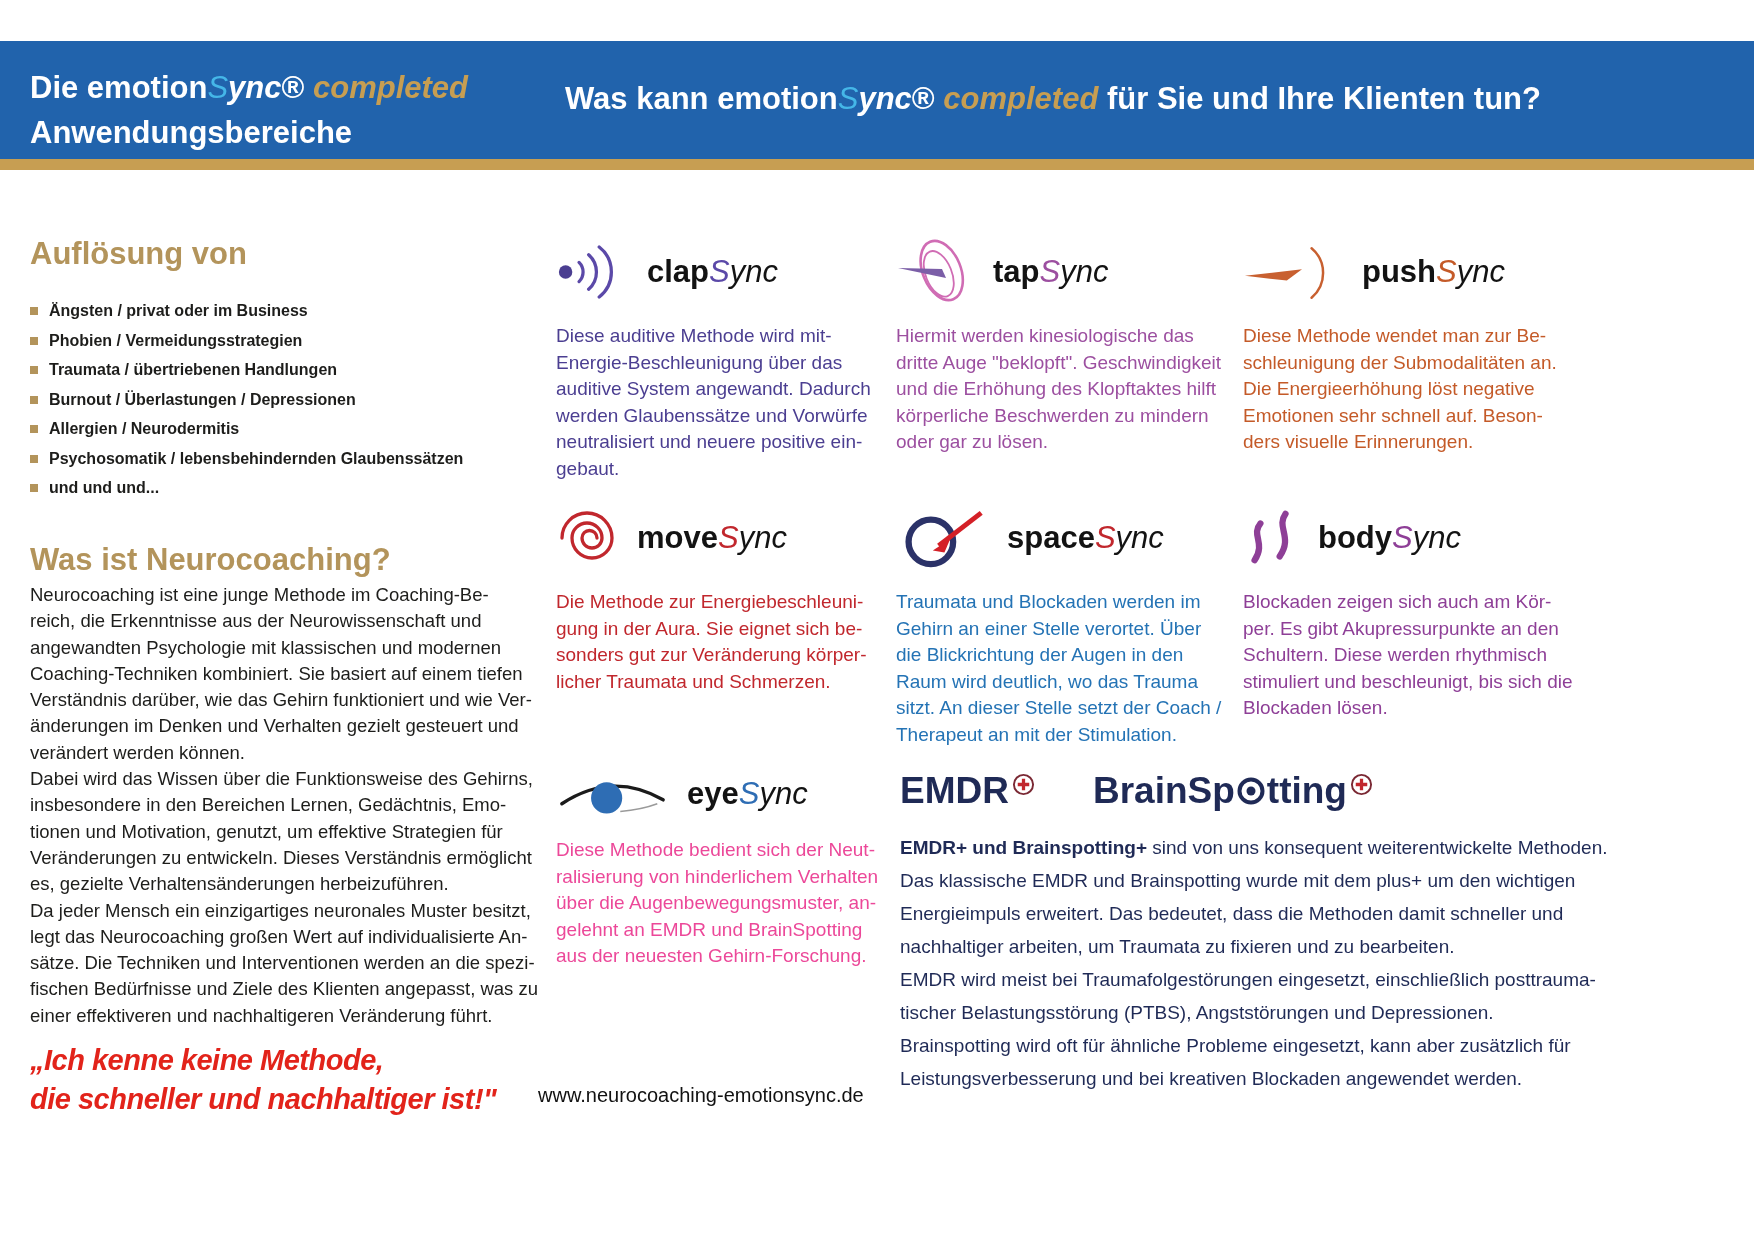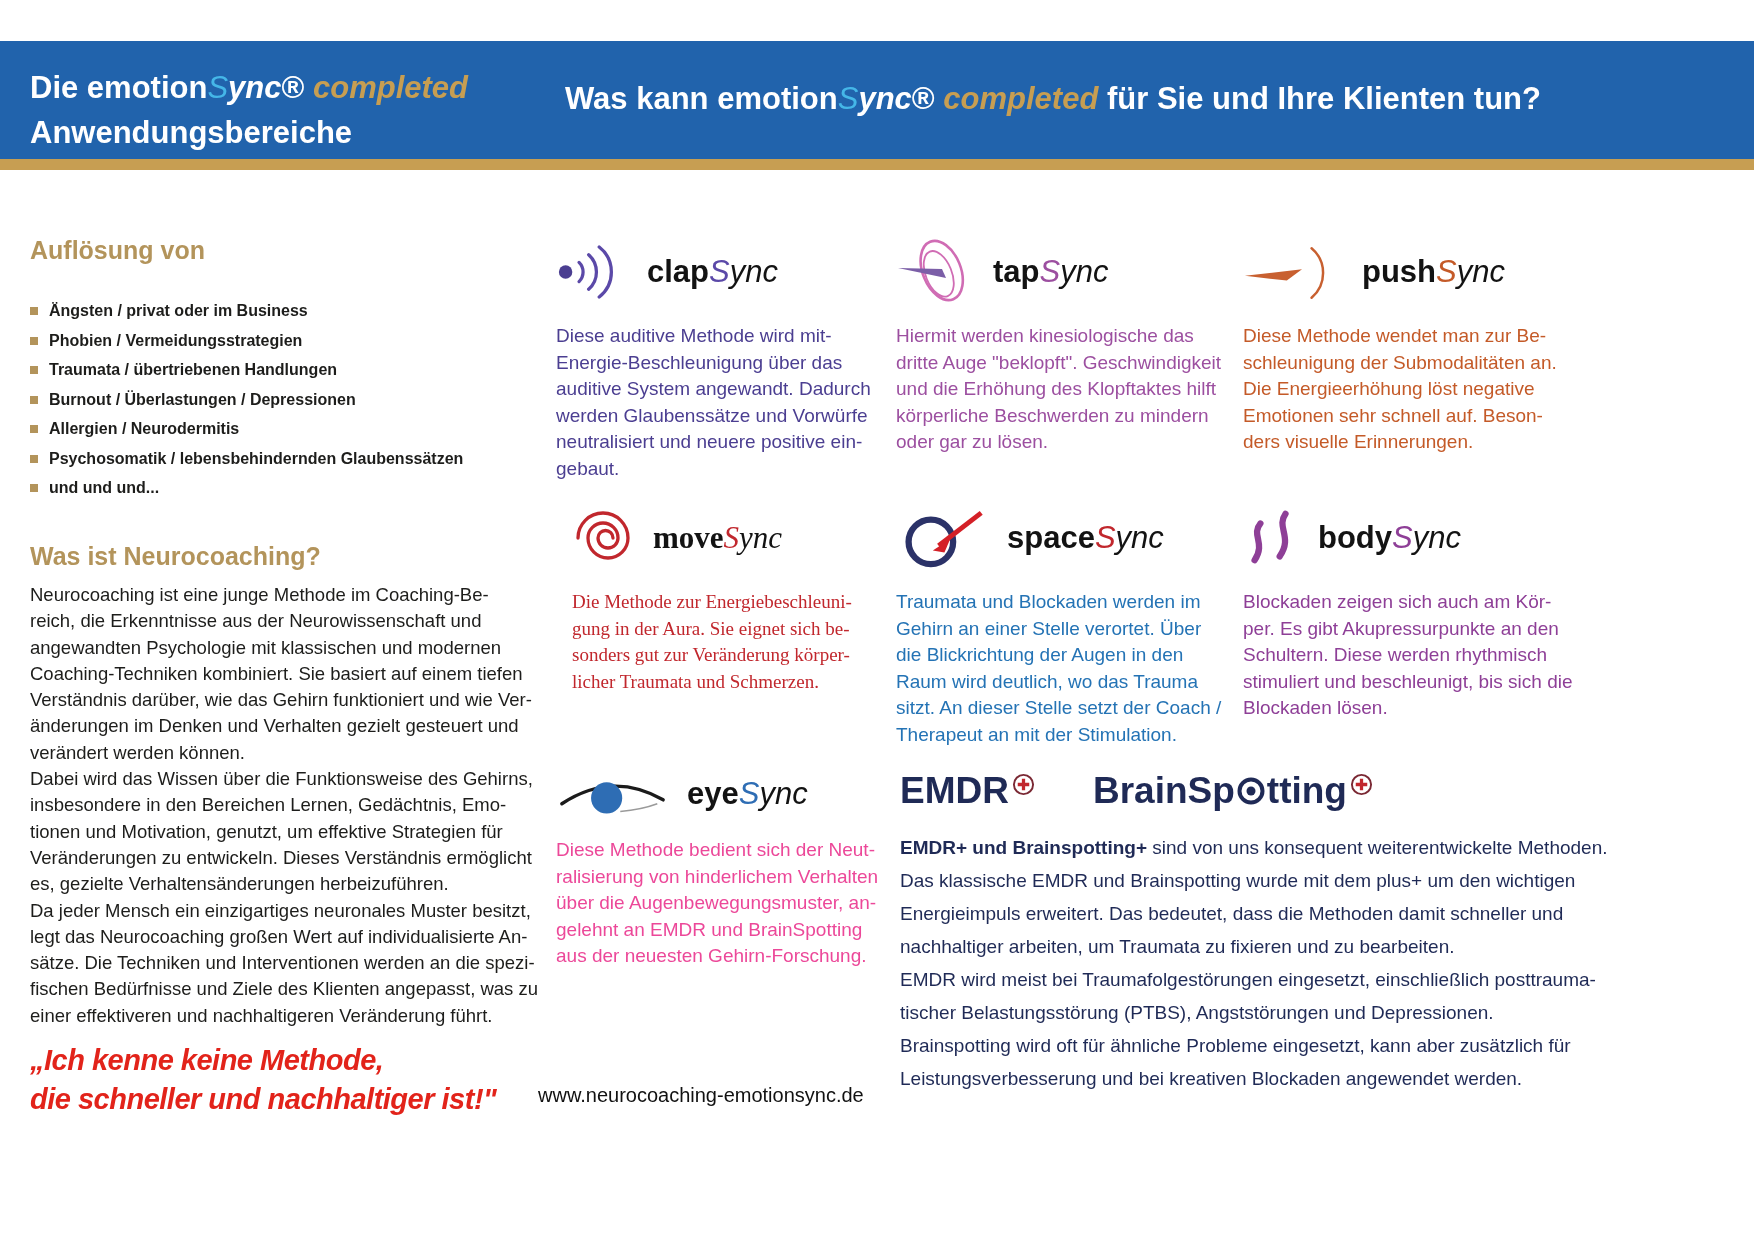--- a/index.html
+++ b/index.html
@@ -11,21 +11,21 @@
   
   .topbar{ position:absolute; left:0; top:0; width:1754px; height:118px; background:#2163ac; }
   .goldbar{ position:absolute; left:0; top:118px; width:1754px; height:11px; background:#c79e52; }
   .title-left{ position:absolute; left:30px; top:24px; color:#fff; font-size:31px; line-height:45px; }
   .title-right{ position:absolute; left:565px; top:40px; color:#fff; font-size:31px; white-space:nowrap; }
   .b{ font-weight:bold; }
   .it{ font-style:italic; }
   .brand-s{ color:#45b7e8; font-style:italic; font-weight:normal; }
   .completed{ color:#c79e52; font-weight:bold; font-style:italic; }
   
-  .h-gold{ position:absolute; left:30px; color:#b3945b; font-weight:bold; font-size:25px; }
+  .h-gold{ position:absolute; left:30px; color:#b3945b; font-weight:bold; font-size:31px; }
   .h-aufloesung{ top:195px; }
   .h-neuro{ top:501px; }
   .bullets{ position:absolute; left:30px; top:255px; list-style:none; width:520px; }
   .bullets li{ position:relative; padding-left:19px; font-size:16px; line-height:29.5px;font-weight:bold; }
   .sq{ position:absolute; left:0; top:11px; width:8px; height:8px; background:#b3945b; }
   .body-text{
     position:absolute; left:30px; top:541px; width:530px;
     font-size:18.5px; line-height:26.3px; white-space:pre-line;
   }
   .quote{
@@ -36,21 +36,21 @@
   
   .method{ position:absolute; width:345px; }
   .m-head{ display:flex; align-items:center; gap:19px; height:78px; }
   .m-name{ font-size:31px; color:#131313; white-space:nowrap; font-weight:normal; }
   .m-name b{ font-weight:bold; }
   .m-name i{ font-style:italic; }
   .m-desc{ margin-top:12px; font-size:19px; line-height:26.5px; white-space:pre-line; }
   .m-clap{ left:556px; top:192px; }
   .m-tap{ left:896px; top:192px; }
   .m-push{ left:1243px; top:192px; }
-  .m-move{ left:572px; top:458px;font-family:Liberation Serif, serif; }
+  .m-move{ left:556px; top:458px; }
   .m-space{ left:896px; top:458px; }
   .m-body{ left:1243px; top:458px; }
   .m-eye{ left:556px; top:722px; }
   .m-eye .m-head{ height:62px; }
   .c-clap{ color:#4b3e91; } .s-clap{ color:#5b49a8; }
   .c-tap{ color:#9c4fa0; }  .s-tap{ color:#9c4fa0; }
   .c-push{ color:#c45a28; } .s-push{ color:#c45a28; }
   .c-move{ color:#c1272d; } .s-move{ color:#c1272d; }
   .c-space{ color:#2473b5; } .s-space{ color:#c1272d; }
   .c-body{ color:#8e3f97; } .s-body{ color:#8e3f97; }

